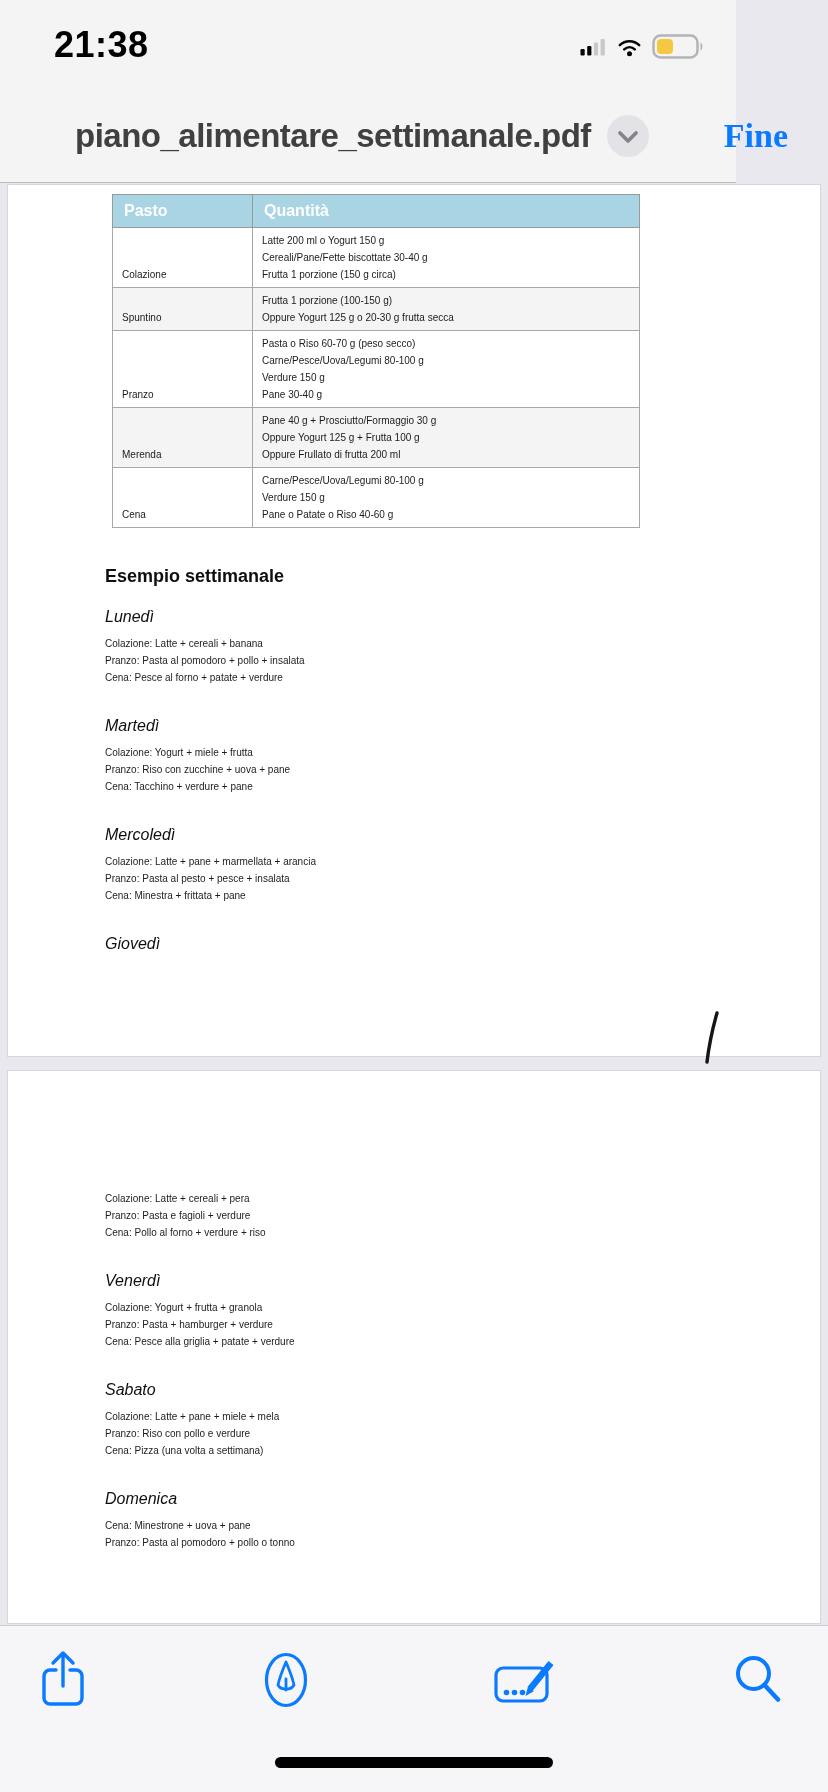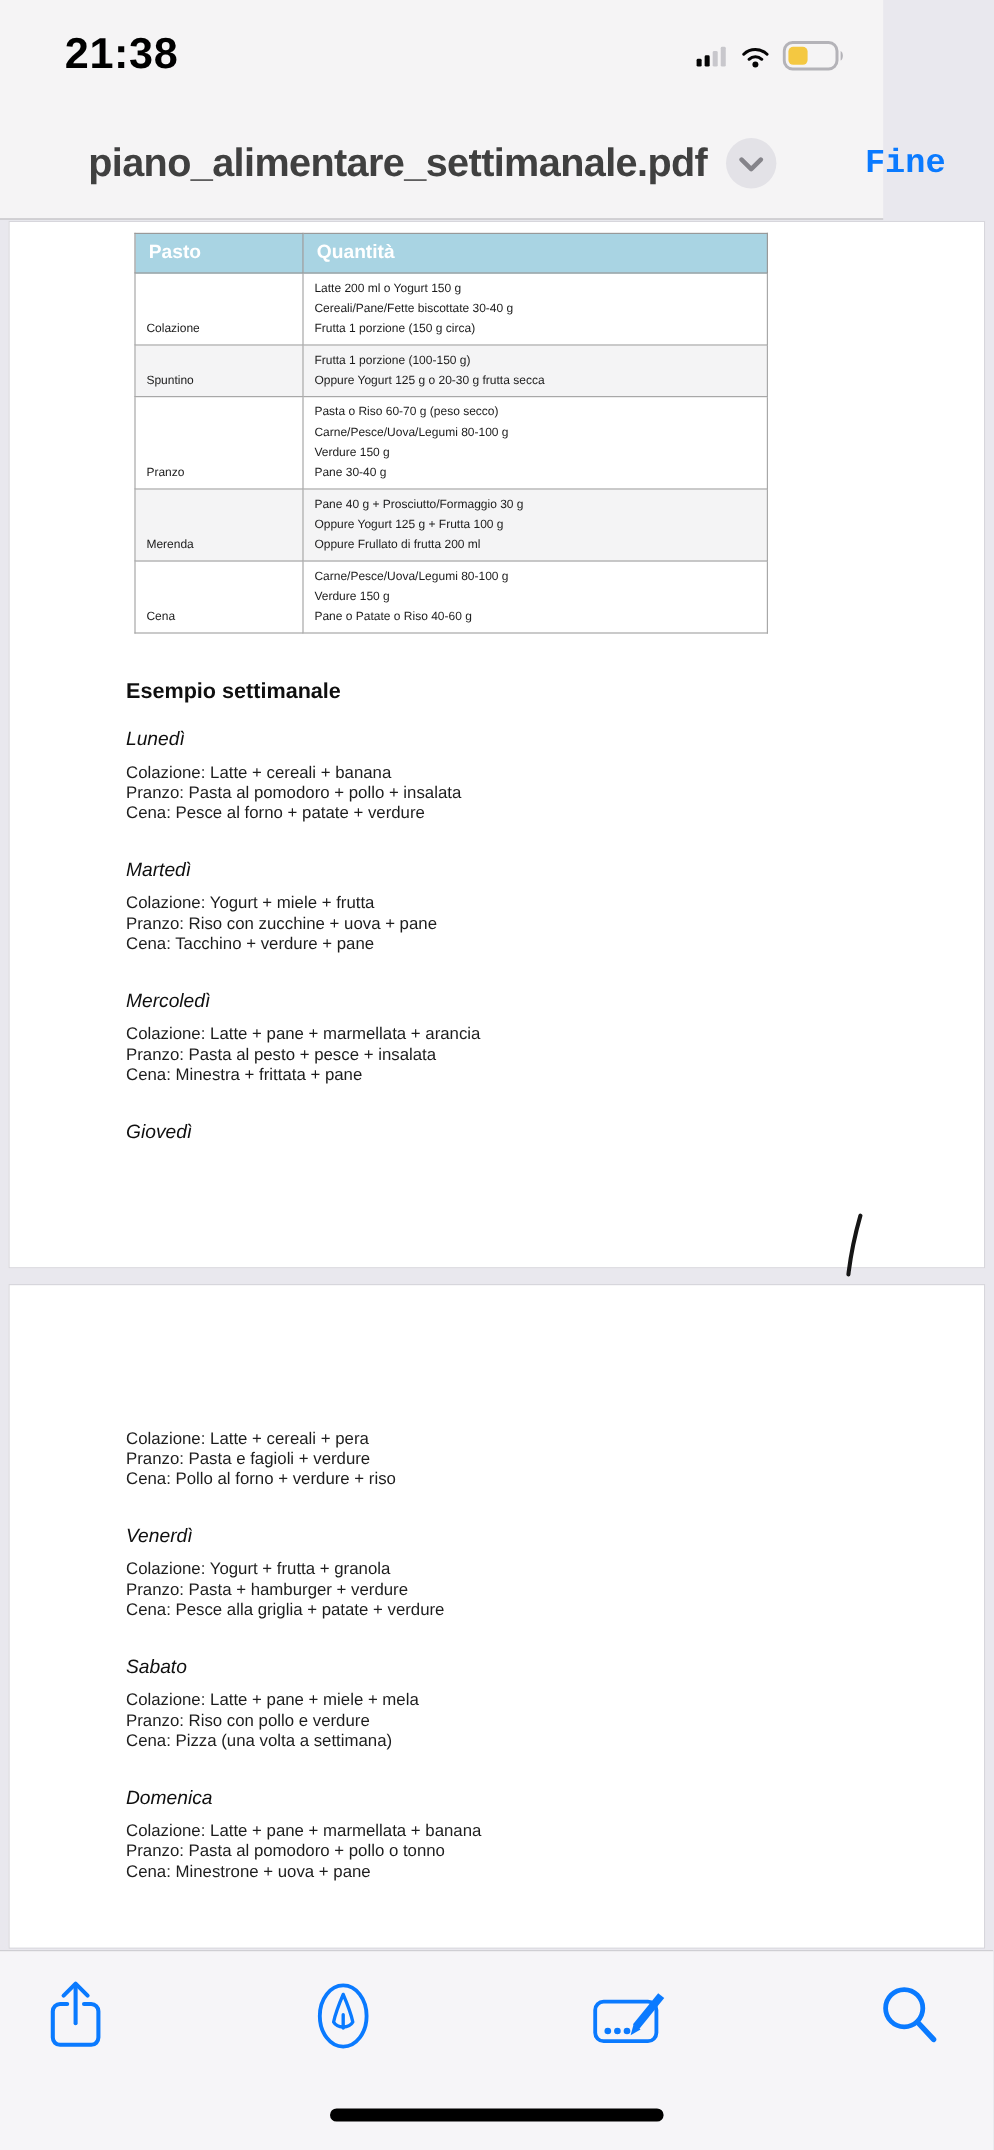--- a/index.html
+++ b/index.html
@@ -9,21 +9,21 @@
 
   
   .topbar { position:absolute; top:0; left:0; width:736px; height:183px; background:#f5f4f5; border-bottom:1px solid #bbbabf; z-index:5; }
   .statusbar { position:relative; height:90px; }
   .time { position:absolute; left:54px; top:24px; font-size:36px; font-weight:700; color:#000; letter-spacing:.5px; }
   .status-icons { position:absolute; right:32px; top:34px; display:flex; align-items:center; gap:10px; }
   .navbar { position:absolute; top:90px; left:0; width:828px; height:92px; display:flex; align-items:center; padding-right:40px; }
   .nav-center { flex:1; display:flex; align-items:center; justify-content:center; gap:16px; min-width:0; }
   .nav-title { font-size:33px; font-weight:700; color:#404040; white-space:nowrap; letter-spacing:-.5px; }
   .chevron-btn { width:42px; height:42px; border:none; border-radius:50%; background:#e3e2e7; display:flex; align-items:center; justify-content:center; cursor:pointer; flex:none; }
-  .done-btn { border:none; background:none; color:#0a7aff; font-size:28px; font-weight:600; font-family:Liberation Mono, monospace; cursor:pointer; flex:none;text-align:right; }
+  .done-btn { border:none; background:none; color:#0a7aff; font-size:34px; font-weight:600; font-family:Liberation Serif, serif; cursor:pointer; flex:none;text-align:right; }
 
   
   .content { position:absolute; top:183px; left:0; width:828px; height:1442px; }
   .page { position:absolute; left:7px; width:814px; background:#fff; border:1px solid #d7d6dc; }
   .page1 { top:1px; height:873px; padding-top:9px; }
   .page2 { top:887px; height:554px; padding-top:110px; }
   .page-inner { padding-left:97px; padding-right:40px; }
 
   table.meal-table { border-collapse:collapse; margin-left:7px; width:528px; table-layout:fixed; }
   .meal-table th { background:#a9d4e3; color:#fff; font-size:16px; font-weight:700; text-align:left; padding:7px 0 7px 11px; border:1px solid #999; }
@@ -31,21 +31,21 @@
   .meal-table td { border:1px solid #a8a8a8; font-size:10px; color:#1b1b1b; padding:4px 6px 4px 9px; line-height:17px; }
   td.pasto { vertical-align:bottom; }
   td.quantita { vertical-align:top; }
   .meal-table tbody tr:nth-child(even) { background:#f4f4f5; }
 
   .section-title { font-size:18px; font-weight:700; color:#0f0f0f; margin-top:38px; }
   .day-section { margin-top:30px; }
   .day-section.first { margin-top:20px; }
   .day-heading { font-size:16px; font-weight:400; font-style:italic; color:#0f0f0f; line-height:19px; }
   .meal-lines { margin-top:9px; }
-  .meal-line { font-size:14px; line-height:17px; color:#1d1d1d; }
+  .meal-line { font-size:10px; line-height:17px; color:#1d1d1d; }
 
   .pen-mark { position:absolute; left:688px; top:824px; }
 
   
   .toolbar { position:absolute; left:0; top:1625px; width:828px; height:167px; background:#f6f5f8; border-top:1px solid #cfced3; }
   .tool-btn { position:absolute; background:none; border:none; padding:0; cursor:pointer; }
   .tool-share { left:40px; top:24px; }
   .tool-markup { left:263px; top:26px; }
   .tool-signature { left:493px; top:29px; }
   .tool-search { left:733px; top:27px; }
@@ -203,23 +203,22 @@
               <h3 class="day-heading">Sabato</h3>
               <div class="meal-lines">
                 <div class="meal-line">Colazione: Latte + pane + miele + mela</div>
                 <div class="meal-line">Pranzo: Riso con pollo e verdure</div>
                 <div class="meal-line">Cena: Pizza (una volta a settimana)</div>
               </div>
             </div>
             <div class="day-section">
               <h3 class="day-heading">Domenica</h3>
               <div class="meal-lines">
-                <div class="meal-line">Colazione: Latte + pane + marmellata + banana</div>
+                <div class="meal-line">Cena: Minestrone + uova + pane</div>
                 <div class="meal-line">Pranzo: Pasta al pomodoro + pollo o tonno</div>
-                <div class="meal-line">Cena: Minestrone + uova + pane</div>
               </div>
             </div>
           </div>
       </div>
     </div>
 
   </div>
 
   <div class="toolbar">
     <button class="tool-btn tool-share">

